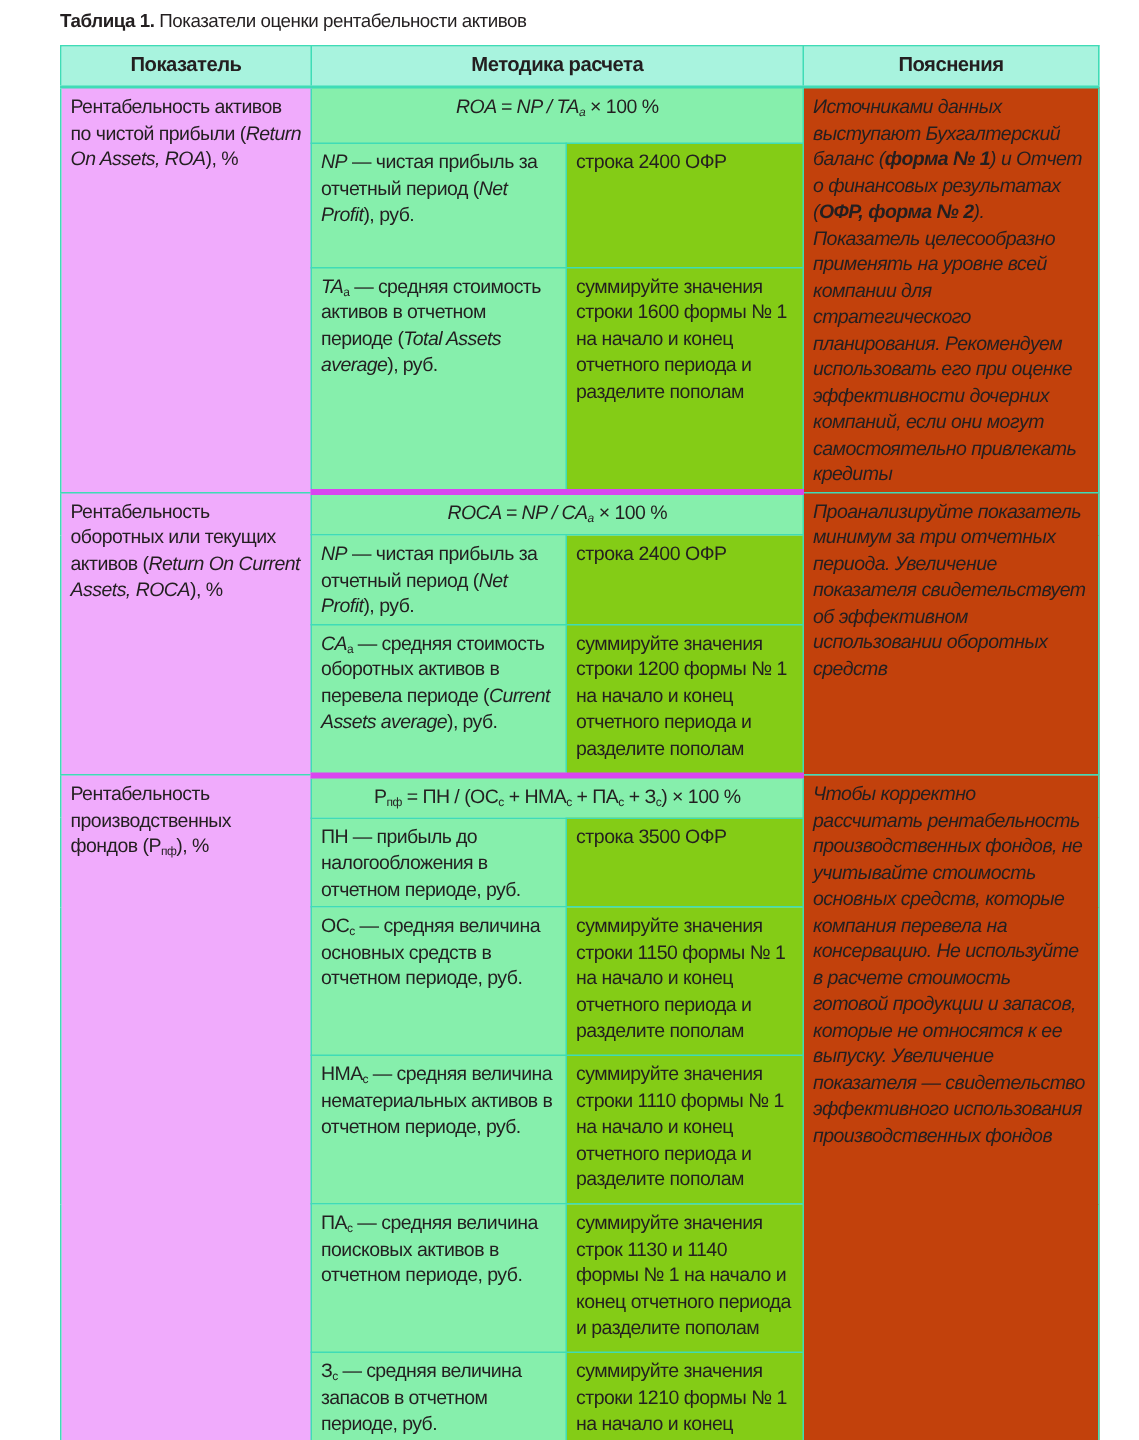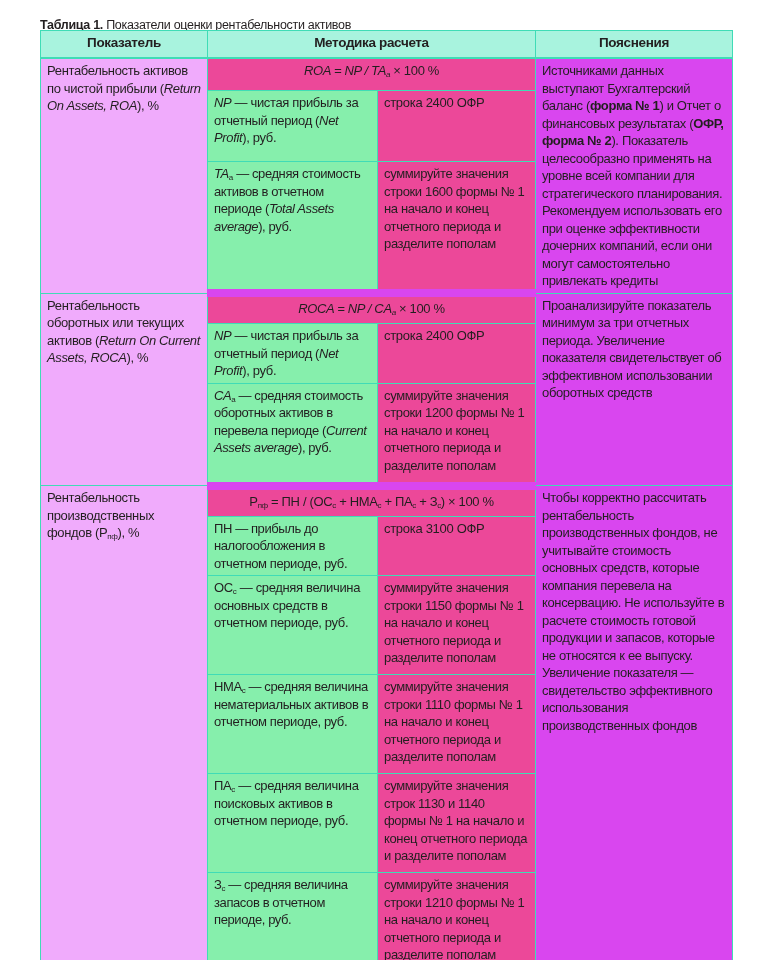--- a/index.html
+++ b/index.html
@@ -2,21 +2,21 @@
 <html><head>
 <meta charset="utf-8">
 <style>
   html, body { margin: 0; padding: 0; background: #ffffff; }
   body {
     width: 759px; height: 960px; position: relative; overflow: hidden;
     font-family: "Liberation Sans", "DejaVu Sans", sans-serif;
     color: #231f20;
   }
   .caption {
-    position: absolute; left: 40px; top: 18px;
+    position: absolute; left: 40px; top: 7px;
     font-size: 12.5px; letter-spacing: -0.3px; white-space: nowrap;
   }
   .caption b { font-weight: bold; }
 
   table.main {
     position: absolute; left: 40px; top: 30px;
     width: 692px; border-collapse: collapse; table-layout: fixed;
     font-size: 13px; line-height: 17.5px;
   }
   table.main td, table.main th {
@@ -30,33 +30,33 @@
     background: #a8f3de;
     font-weight: bold;
     text-align: center;
     font-size: 13.5px;
     height: 20px;
     padding: 3px 6px;
     border-bottom: 2px solid #3fdcb6;
   }
   td.ind { background: #f0abfc; }
   td.formula {
-    background: #ec4899;
+    background: #86efac;
     text-align: center;
     font-style: italic;
     padding: 5px 6px 5px 6px;
     height: 20px;
   }
   td.formula.upright { font-style: normal; text-align: center; }
   td.def { background: #86efac; letter-spacing: 0.2px; }
   td.def.narrow { letter-spacing: -0.4px; }
-  td.src { background: #ec4899; letter-spacing: 0.3px; }
+  td.src { background: #84cc16; letter-spacing: 0.3px; }
   td.src.plain { letter-spacing: -0.3px; }
-  td.expl { background: #d946ef; letter-spacing: -0.45px; padding-left: 5px; padding-right: 4px; }
-  tr.section-end td { border-bottom: 8px solid #d946ef; }
+  td.expl { background: #c2410c; letter-spacing: -0.45px; padding-left: 5px; padding-right: 4px; font-style: italic; }
+  tr.section-end td { border-bottom: 4px solid #d946ef; }
   .it { font-style: italic; }
   sub { font-size: 8px; line-height: 0; vertical-align: -2px; }
   b.bold { font-weight: bold; }
 </style>
 </head>
 <body>
 
 <div class="caption"><b>Таблица 1.</b><span> Показатели оценки рентабельности активов</span></div>
 
 <table class="main">
@@ -103,21 +103,21 @@
       <td class="src">суммируйте значения строки 1200 формы № 1 на начало и конец отчетного периода и разделите пополам</td>
     </tr>
 
     <tr>
       <td class="ind" rowspan="6"><span>Рентабельность производственных фондов (Р</span><sub>пф</sub><span>), %</span></td>
       <td class="formula upright" colspan="2"><span>Р</span><sub>пф</sub><span> = ПН / (ОС</span><sub>с</sub><span> + НМА</span><sub>с</sub><span> + ПА</span><sub>с</sub><span> + З</span><sub>с</sub><span>) × 100 %</span></td>
       <td class="expl" rowspan="6">Чтобы корректно рассчитать рентабельность производственных фондов, не учитывайте стоимость основных средств, которые компания перевела на консервацию. Не используйте в расчете стоимость готовой продукции и запасов, которые не относятся к ее выпуску. Увеличение показателя — свидетельство эффективного использования производственных фондов</td>
     </tr>
     <tr>
       <td class="def narrow" style="height:52px"><span>ПН</span><span> — прибыль до налогообложения в отчетном периоде, руб.</span></td>
-      <td class="src plain">строка 3100 ОФР</td>
+      <td class="src plain">строка 3500 ОФР</td>
     </tr>
     <tr>
       <td class="def" style="height:92px"><span>ОС</span><sub>с</sub><span> — средняя величина основных средств в отчетном периоде, руб.</span></td>
       <td class="src">суммируйте значения строки 1150 формы № 1 на начало и конец отчетного периода и разделите пополам</td>
     </tr>
     <tr>
       <td class="def narrow" style="height:92px"><span>НМА</span><sub>с</sub><span> — средняя величина нематериальных активов в отчетном периоде, руб.</span></td>
       <td class="src">суммируйте значения строки 1110 формы № 1 на начало и конец отчетного периода и разделите пополам</td>
     </tr>
     <tr>

